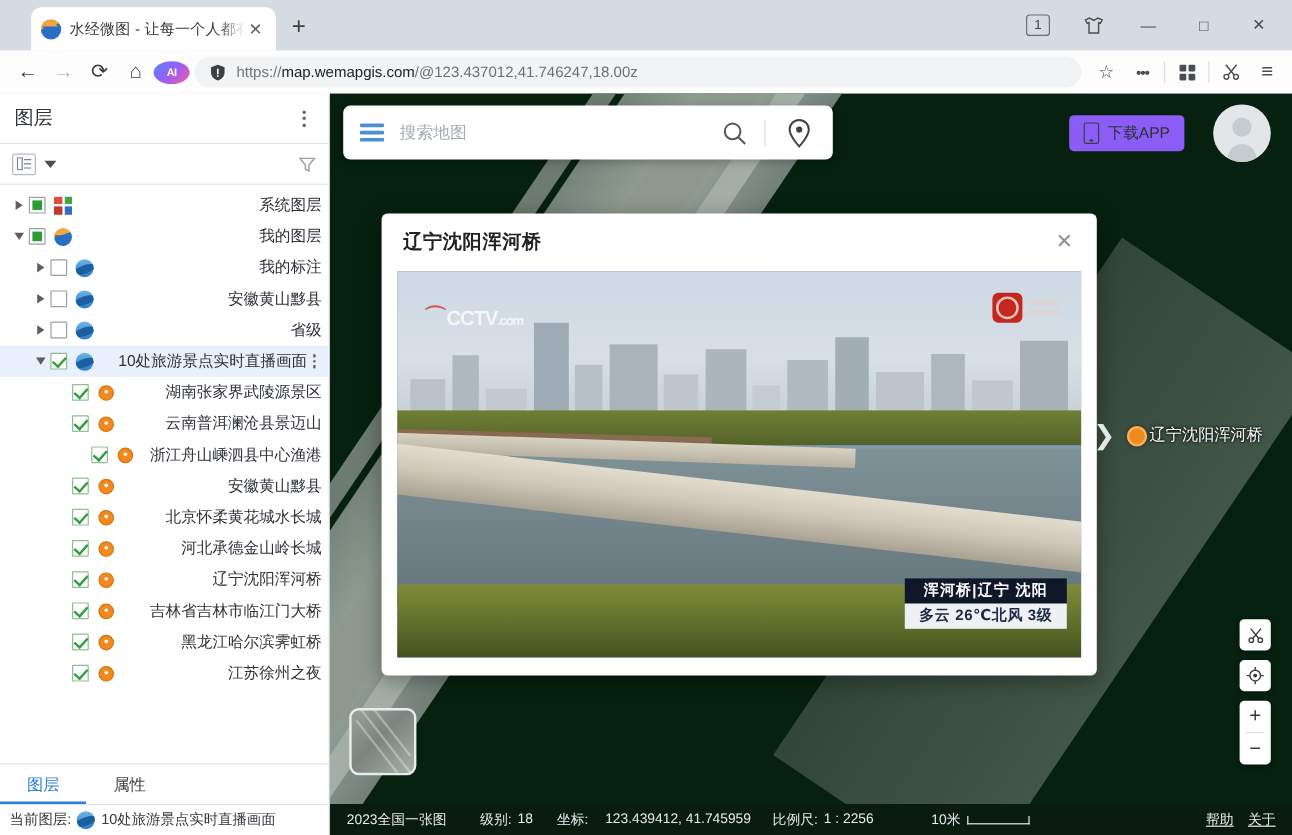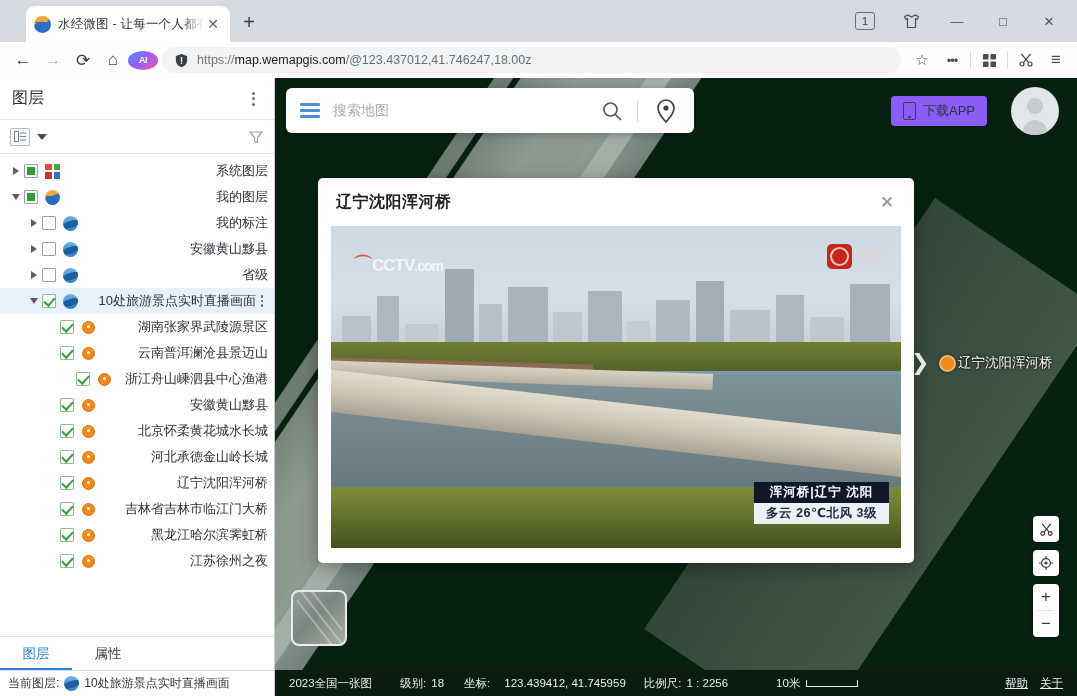--- a/index.html
+++ b/index.html
@@ -576,21 +576,21 @@
           <div class="bld" style="left:84%;width:6%;height:44%;background:#c0c8ce;"></div>
           <div class="bld" style="left:91%;width:7%;height:72%;background:#a6b1b9;"></div>
         </div>
         <div class="v-trees-t"></div>
         <div class="v-bank"></div>
         <div class="v-water"></div>
         <div class="v-bridge2"></div>
         <div class="v-bridge"></div>
         <div class="v-trees-b"></div>
         <div class="cctv">
-          <span class="red">⌒</span><span>CCTV</span><span style="font-size:14px;">.com</span>
+          <span class="red">⌒</span><span>CCTV</span><span style="font-size:11px;">.com</span>
         </div>
         <div class="wm2">
           <span class="sq"></span>
           <span class="tx">
               <i></i>
               <i></i>
             </span>
         </div>
         <div class="ovl">
           <div class="l1">浑河桥|辽宁 沈阳</div>

